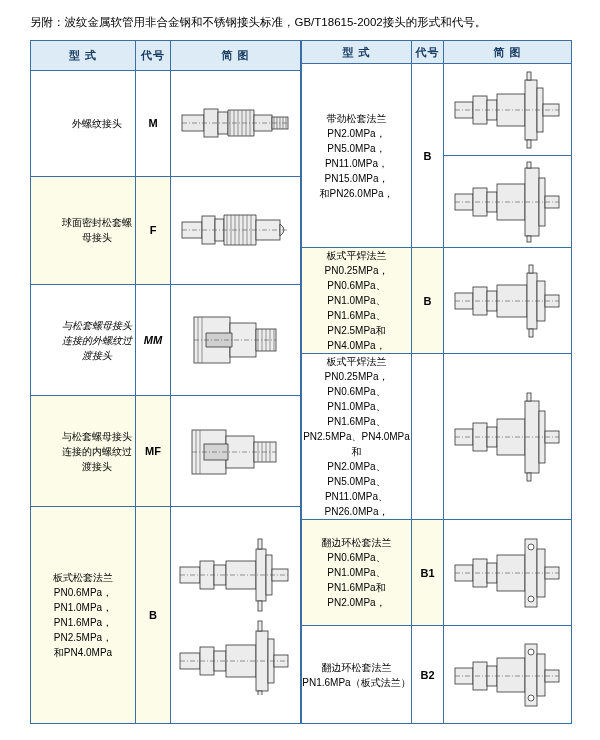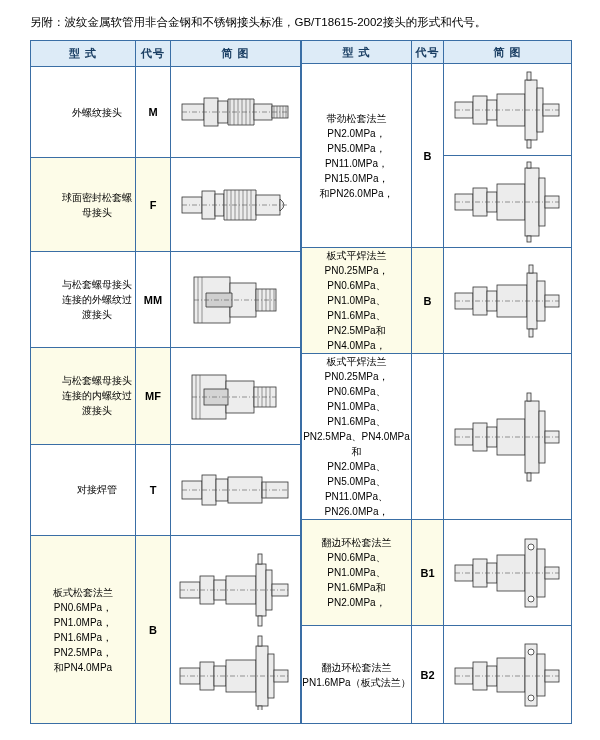--- a/index.html
+++ b/index.html
@@ -163,21 +163,21 @@
                 <line x1="59" y1="13" x2="59" y2="43"></line>
                 <line x1="63" y1="13" x2="63" y2="43"></line>
                 <line x1="67" y1="13" x2="67" y2="43"></line>
                 <line x1="71" y1="13" x2="71" y2="43"></line>
                 <line x1="75" y1="13" x2="75" y2="43"></line>
               </g>
             </svg>
           </td>
         </tr>
 
-        <tr style="height:86px;">
+        <tr style="height:86px;font-style:italic;">
           <td class="cell-type center white">与松套螺母接头连接的外螺纹过渡接头</td>
           <td class="cell-code white">MM</td>
           <td class="fig white">
             <svg width="120" height="62" viewBox="0 0 120 62">
               <g stroke="#333" fill="#ededed" stroke-width="0.8">
                 <rect x="18" y="8" width="36" height="46"></rect>
                 <rect x="54" y="14" width="26" height="34"></rect>
                 <rect x="80" y="20" width="20" height="22"></rect>
                 <polygon points="30,24 56,24 56,38 30,38" fill="#cfcfcf"></polygon>
               </g>
@@ -212,40 +212,20 @@
                 <line x1="24" y1="10" x2="24" y2="54"></line>
                 <line x1="82" y1="22" x2="82" y2="42"></line>
                 <line x1="86" y1="22" x2="86" y2="42"></line>
                 <line x1="90" y1="22" x2="90" y2="42"></line>
                 <line x1="94" y1="22" x2="94" y2="42"></line>
               </g>
             </svg>
           </td>
         </tr>
 
-        <tr style="height:82px;">
-          <td class="cell-type center white">对接焊管</td>
-          <td class="cell-code white">T</td>
-          <td class="fig white">
-            <svg width="120" height="54" viewBox="0 0 120 54">
-              <g stroke="#333" fill="#ececec" stroke-width="0.8">
-                <rect x="6" y="18" width="20" height="18"></rect>
-                <rect x="26" y="12" width="14" height="30"></rect>
-                <rect x="40" y="16" width="12" height="22"></rect>
-                <rect x="52" y="14" width="34" height="26"></rect>
-                <rect x="86" y="19" width="26" height="16"></rect>
-              </g>
-              <g stroke="#555" stroke-width="0.6">
-                <line x1="6" y1="27" x2="112" y2="27" stroke-dasharray="5,2,1,2"></line>
-                <line x1="86" y1="19" x2="86" y2="35"></line>
-                <line x1="90" y1="19" x2="90" y2="35"></line>
-              </g>
-            </svg>
-          </td>
-        </tr>
 
         <tr style="height:168px;">
           <td class="cell-type hl">
             <div class="bold-label">板式松套法兰</div>
             <div>PN0.6MPa，PN1.0MPa，</div>
             <div>PN1.6MPa，PN2.5MPa，</div>
             <div>和PN4.0MPa</div>
           </td>
           <td class="cell-code hl">B</td>
           <td class="fig white">

